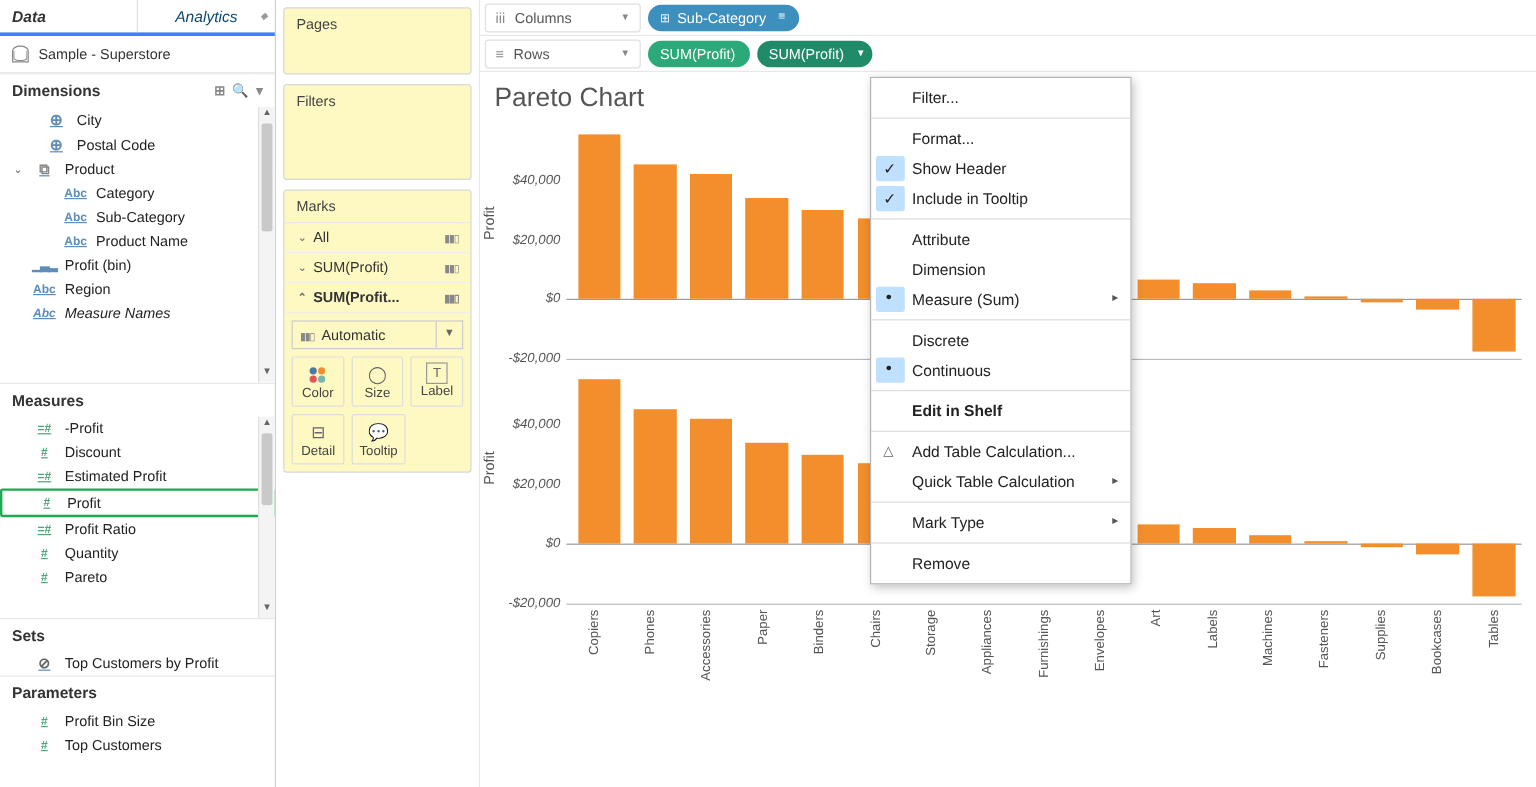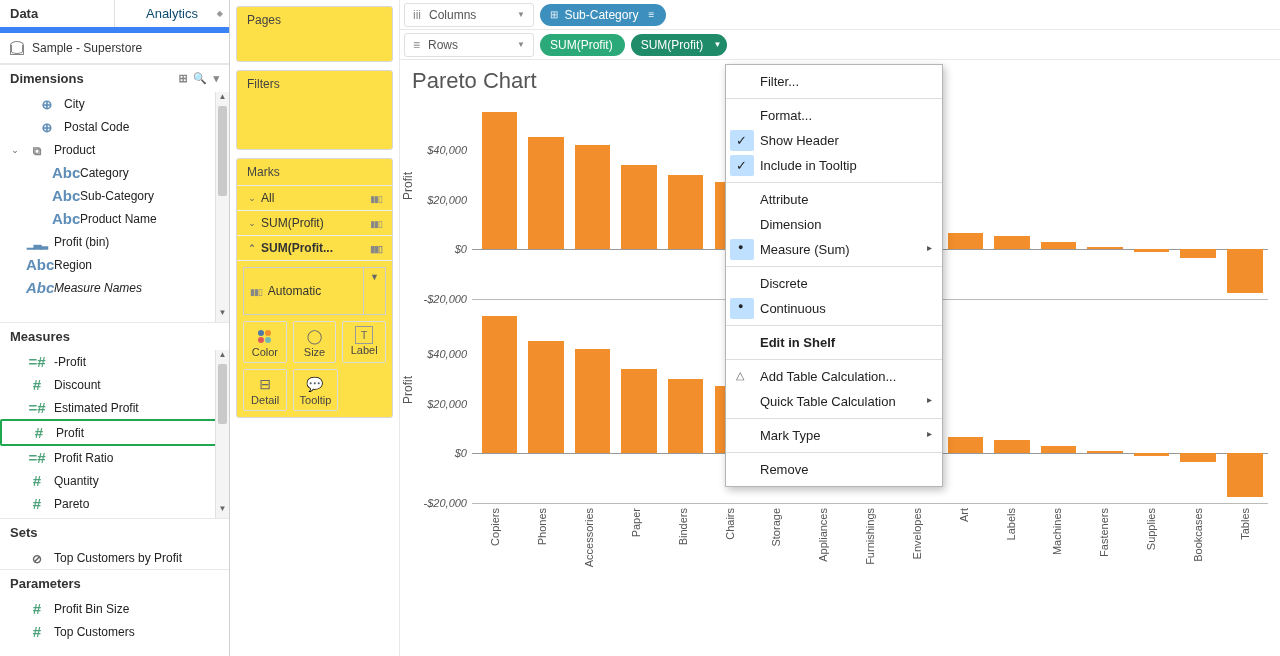--- a/index.html
+++ b/index.html
@@ -2,39 +2,39 @@
 <html><head>
 <meta charset="utf-8">
 <style>
 * { margin:0; padding:0; box-sizing:border-box; font-family:-apple-system,BlinkMacSystemFont,"Segoe UI",Arial,sans-serif; }
 body { background:#fff; font-size:12px; color:#333; width:1280px; height:656px; overflow:hidden; position:relative; }
 
 .layout { display:flex; height:100%; }
 
 
 .left-pane { width:230px; border-right:1px solid #d0d0d0; display:flex; flex-direction:column; }
-.tabs { display:flex; border-bottom:6px solid #3b82f6; }
+.tabs { display:flex; border-bottom:3px solid #3b82f6;font-style:italic; }
 .tab { flex:1; padding:6px 10px; font-size:13px; cursor:pointer; }
 .tab.active { font-weight:600; }
 .tab.inactive { border-left:1px solid #e0e0e0; color:#0c4a6e; text-align:center; position:relative; }
 .tab.inactive::after { content:"◆"; font-size:8px; color:#999; position:absolute; right:6px; top:9px; }
 
 .ds-row { padding:8px 10px; display:flex; align-items:center; gap:8px; border-bottom:1px solid #e8e8e8; }
 .cylinder-icon { width:14px; height:14px; border:1px solid #888; border-radius:50% 50% 0 0 / 30% 30% 0 0; position:relative; }
 .cylinder-icon::after { content:""; position:absolute; inset:0; border:1px solid #888; border-top:none; border-radius:0 0 50% 50% / 0 0 30% 30%; top:3px; }
 
 .section-header { display:flex; align-items:center; justify-content:space-between; padding:6px 10px; font-weight:700; font-size:13px; border-top:1px solid #e8e8e8; }
 .header-tools { display:flex; gap:6px; color:#888; font-size:11px; align-items:center; }
 
 .field-list { flex:0 0 auto; overflow:hidden; position:relative; }
 .field-list .scrollwrap { max-height:100%; overflow-y:auto; }
 .field { display:flex; align-items:center; gap:6px; padding:3px 10px 3px 26px; cursor:pointer; white-space:nowrap; color:#222; }
 .field.indent-1 { padding-left:36px; }
 .field.indent-2 { padding-left:52px; }
-.field .icon { width:22px; text-align:center; color:#5e8db8; font-size:15px; font-weight:600; flex-shrink:0; }
+.field .icon { width:22px; text-align:center; color:#5e8db8; font-size:10px; font-weight:600; flex-shrink:0;text-decoration:underline; }
 .field.measure .icon { color:#4fa37a; }
 .field.group { padding-left:10px; }
 .caret { width:10px; text-align:center; color:#666; font-size:9px; }
 .globe-icon::before { content:"⊕"; color:#5e8db8; font-size:13px; }
 .folder-icon::before { content:"⧉"; color:#888; font-size:12px; }
 .clip-icon::before { content:"📎"; font-size:10px; filter:grayscale(1); }
 .abc-badge { font-size:10px; color:#5e8db8; font-weight:600; }
 .bars-mini::before { content:"▁▃▂"; color:#5e8db8; letter-spacing:-1px; font-size:10px; }
 .hash { color:#4fa37a; font-weight:700; }
 .equals-hash { color:#4fa37a; font-weight:700; font-size:10px; }
@@ -43,32 +43,32 @@
 
 .highlight-profit { border:2px solid #1fa84f; border-radius:2px; }
 
 .scrollbar-fake { position:absolute; right:0; top:0; bottom:0; width:14px; background:#f4f4f4; border-left:1px solid #e0e0e0; }
 .thumb { position:absolute; left:2px; right:2px; background:#c9c9c9; border-radius:2px; }
 .arrow-up, .arrow-down { position:absolute; left:0; right:0; height:14px; text-align:center; font-size:8px; color:#666; }
 .arrow-up { top:0; } .arrow-down { bottom:0; }
 
 
 .cards-col { width:170px; padding:6px; display:flex; flex-direction:column; gap:8px; border-right:1px solid #e8e8e8; }
-.card { border:1px solid #d8d8d8; border-radius:3px; background:#fde047; }
+.card { border:1px solid #d8d8d8; border-radius:3px; background:#fef9c3; }
 .card-title { padding:6px 10px; font-size:12px; color:#444; }
 .pages-card { height:56px; }
 .filters-card { height:80px; }
 .marks-card .card-title { border-bottom:1px solid #e8e8e8; }
 .mark-row { display:flex; align-items:center; justify-content:space-between; padding:5px 10px; border-bottom:1px solid #eee; cursor:pointer; }
 .mark-row .caret { margin-right:4px; }
 .mark-row .label { flex:1; }
 .bars-tiny::before { content:"▮▮▯"; font-size:9px; color:#888; letter-spacing:-1px; }
 .mark-row.bold .label { font-weight:700; }
 .mark-select { margin:6px; display:flex; }
-.mark-select .sel { flex:1; border:1px solid #ccc; padding:16px 6px; font-size:12px; display:flex; align-items:center; gap:6px; }
+.mark-select .sel { flex:1; border:1px solid #ccc; padding:4px 6px; font-size:12px; display:flex; align-items:center; gap:6px; }
 .mark-select .dd { width:22px; border:1px solid #ccc; border-left:none; text-align:center; font-size:9px; color:#666; padding-top:4px; }
 .mark-grid { display:flex; gap:6px; padding:0 6px 6px; }
 .mark-cell { flex:1; border:1px solid #ddd; border-radius:2px; text-align:center; padding:4px 0; cursor:pointer; }
 .mark-cell .glyph { height:20px; display:flex; align-items:center; justify-content:center; font-size:14px; color:#666; }
 .mark-cell .cap { font-size:11px; color:#444; }
 .color-dots { display:grid; grid-template-columns:6px 6px; gap:1px; }
 .color-dots span { width:6px; height:6px; border-radius:50%; }
 .color-dots span:nth-child(1){background:#4e79a7;} .color-dots span:nth-child(2){background:#f28e2b;}
 .color-dots span:nth-child(3){background:#e15759;} .color-dots span:nth-child(4){background:#76b7b2;}
 

